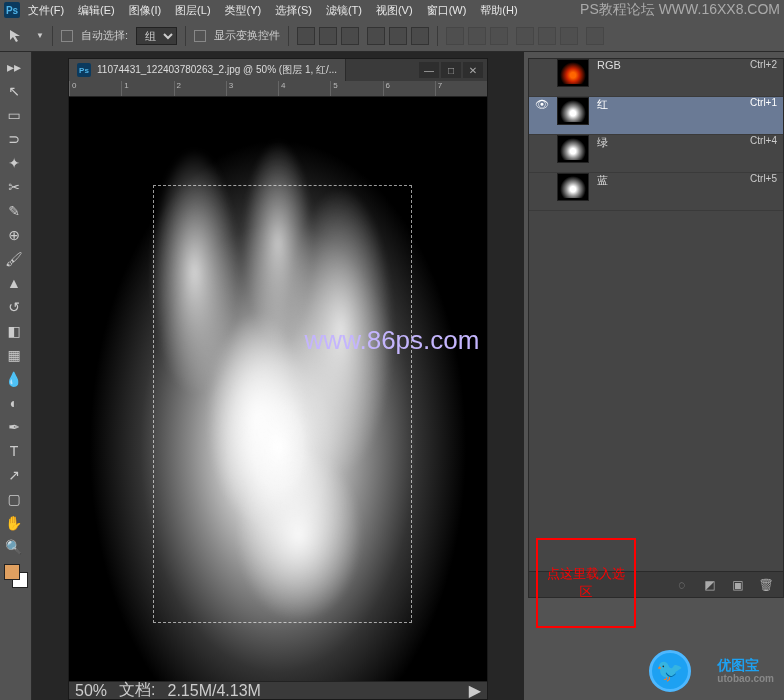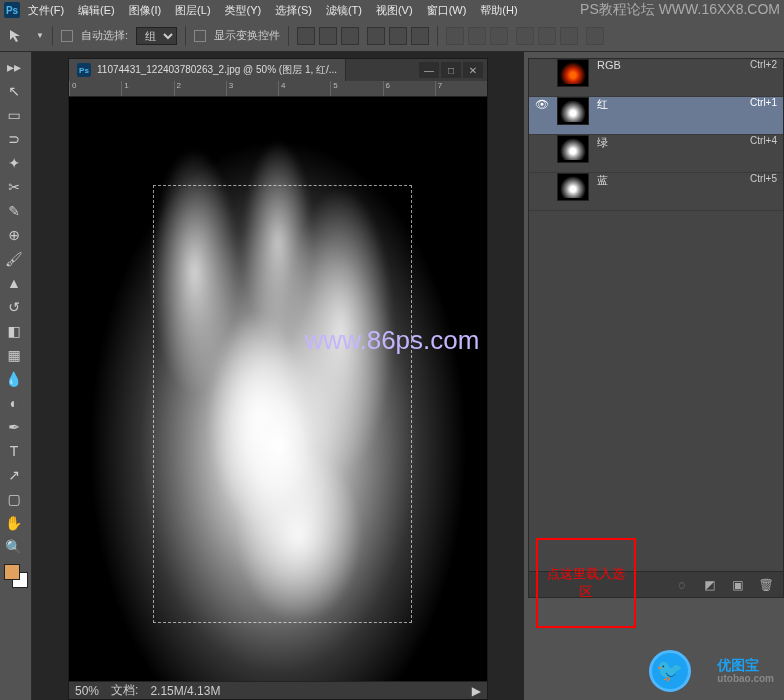--- a/index.html
+++ b/index.html
@@ -41,21 +41,21 @@
 .flame-img { width: 100%; height: 100%; position: relative; background: radial-gradient(ellipse 60% 70% at 50% 60%, #fff 0%, #eee 10%, #ccc 20%, #888 35%, #333 55%, #000 75%); }
 .flame-overlay { position: absolute; inset: 0; background: 
   radial-gradient(ellipse 15% 30% at 30% 30%, rgba(255,255,255,0.8), transparent 70%),
   radial-gradient(ellipse 12% 25% at 50% 25%, rgba(255,255,255,0.7), transparent 70%),
   radial-gradient(ellipse 18% 35% at 65% 40%, rgba(255,255,255,0.8), transparent 70%),
   radial-gradient(ellipse 20% 30% at 45% 55%, rgba(255,255,255,0.9), transparent 60%),
   radial-gradient(ellipse 25% 25% at 55% 75%, rgba(255,255,255,0.9), transparent 60%);
   filter: blur(3px);
 }
 .selection-dots { position: absolute; inset: 15% 18% 10% 20%; border: 1px dashed rgba(255,255,255,0.6); }
-.doc-status { height: 18px; background: #3a3a3a; display: flex; align-items: center; font-size: 12px; color: #ccc; padding: 0 6px; gap: 12px; border-top: 1px solid #222; }
+.doc-status { height: 18px; background: #3a3a3a; display: flex; align-items: center; font-size: 16px; color: #ccc; padding: 0 6px; gap: 12px; border-top: 1px solid #222; }
 
 .panels { width: 260px; background: #535353; display: flex; flex-direction: column; padding: 6px 0 0 4px; }
 .panel { background: #454545; border: 1px solid #2a2a2a; }
 .panel-tabs { height: 22px; display: flex; background: #3a3a3a; font-size: 11px; }
 .panel-tab { padding: 3px 10px; color: #aaa; cursor: pointer; }
 .panel-tab.active { background: #454545; color: #ddd; }
 .panel-tabs .panel-menu { margin-left: auto; padding: 3px 6px; color: #aaa; }
 .channel-list { display: flex; flex-direction: column; }
 .channel-row { height: 38px; display: flex; align-items: flex-start; padding: 0 6px; gap: 8px; border-bottom: 1px solid #3a3a3a; font-size: 11px; color: #ddd; }
 .channel-row.selected { background: #6a7a95; color: #fff; }

